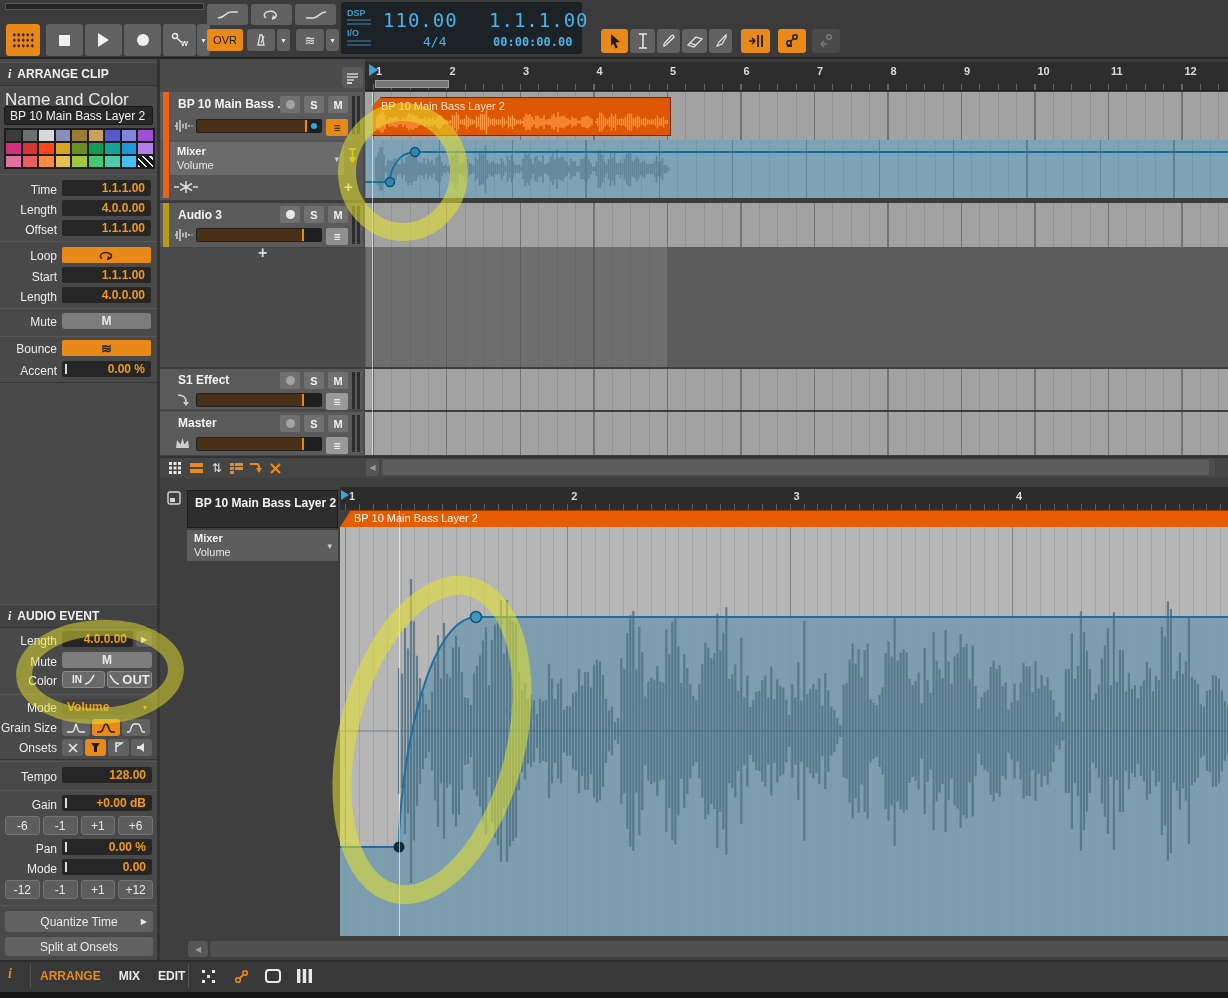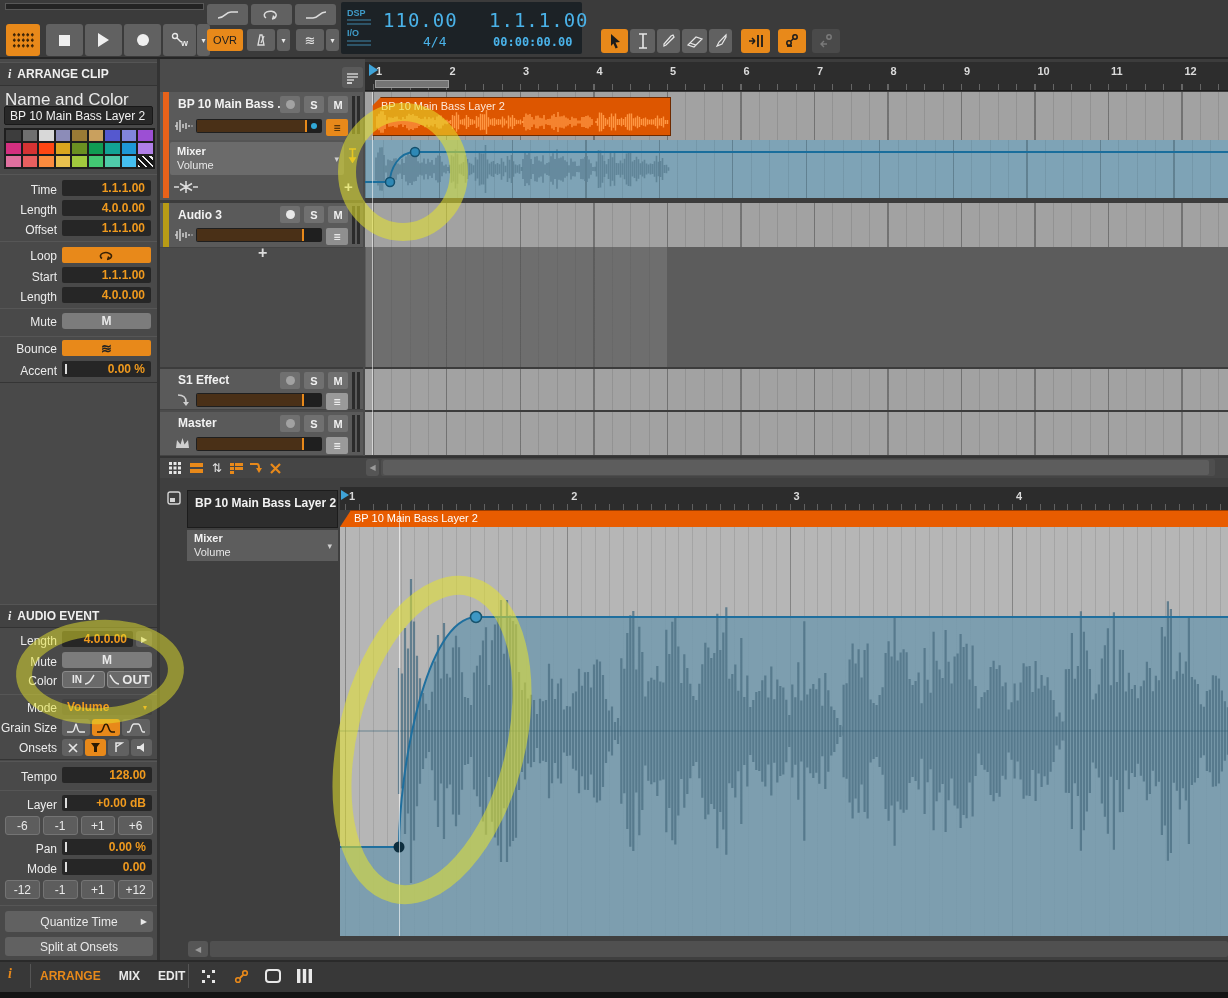--- a/index.html
+++ b/index.html
@@ -317,21 +317,21 @@
     <svg class="icon-svg" width="11" height="11" viewBox="0 0 11 11">
         <path d="M1,4 H4 L8,1 V10 L4,7 H1 Z" fill="#e6e6e6"></path>
       </svg>
   </div>
 
   <div class="sect" style="top:761px;height:28px;"></div>
   <span class="lbl" style="left:0;top:770px;width:57px;">Tempo</span>
   <div class="vfield" style="left:62px;top:767px;width:90px;height:16px;">128.00</div>
 
   <div class="sect" style="top:790px;height:114px;"></div>
-  <span class="lbl" style="left:0;top:798px;width:57px;">Layer</span>
+  <span class="lbl" style="left:0;top:798px;width:57px;">Gain</span>
   <div class="vfield" style="left:62px;top:795px;width:90px;height:16px;">
     <span class="marker"></span>
     <span>+0.00 dB</span>
   </div>
   <div id="gain-buttons" class="abs" style="left:5px;top:816px;width:148px;height:19px;display:grid;grid-template-columns:repeat(4,1fr);gap:3px;">
       <div style="position: relative; background: rgb(93, 93, 93); border: 1px solid rgb(116, 116, 116); border-radius: 3px; color: rgb(234, 234, 234); font-size: 12px; display: flex; align-items: center; justify-content: center;">-6</div>
       <div style="position: relative; background: rgb(93, 93, 93); border: 1px solid rgb(116, 116, 116); border-radius: 3px; color: rgb(234, 234, 234); font-size: 12px; display: flex; align-items: center; justify-content: center;">-1</div>
       <div style="position: relative; background: rgb(93, 93, 93); border: 1px solid rgb(116, 116, 116); border-radius: 3px; color: rgb(234, 234, 234); font-size: 12px; display: flex; align-items: center; justify-content: center;">+1</div>
       <div style="position: relative; background: rgb(93, 93, 93); border: 1px solid rgb(116, 116, 116); border-radius: 3px; color: rgb(234, 234, 234); font-size: 12px; display: flex; align-items: center; justify-content: center;">+6</div>
     </div>

